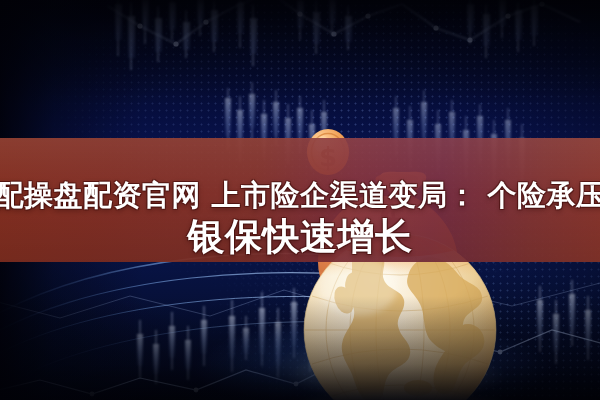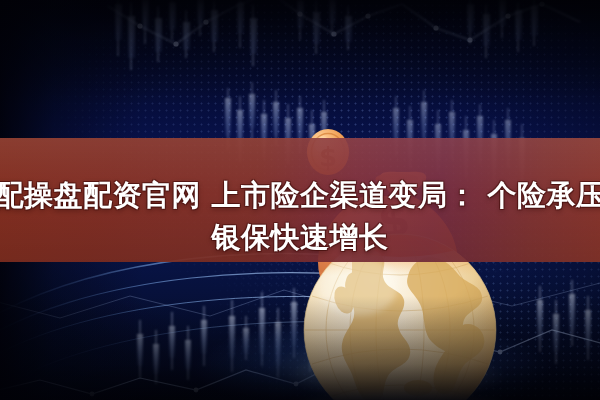--- a/index.html
+++ b/index.html
@@ -120,21 +120,21 @@
     letter-spacing: 0.5px;
     white-space: nowrap;
     text-shadow:
       0 0 1px rgba(60,10,10,0.9),
       1px 1px 0 rgba(70,16,14,0.55),
      -1px 1px 0 rgba(70,16,14,0.45),
       1px -1px 0 rgba(70,16,14,0.45),
      -1px -1px 0 rgba(70,16,14,0.45),
       0 2px 5px rgba(40,6,6,0.45);
   }
-  .title-line.l2 { font-size: 29px; }
+  .title-line.l2 { font-size: 37px; }
 </style>
 </head>
 <body>
 
 <div id="poster">
 
   <div class="layer bg-base"></div>
   <div class="layer bg-base2"></div>
 
   <svg class="art" width="600" height="400" viewBox="0 0 600 400">

